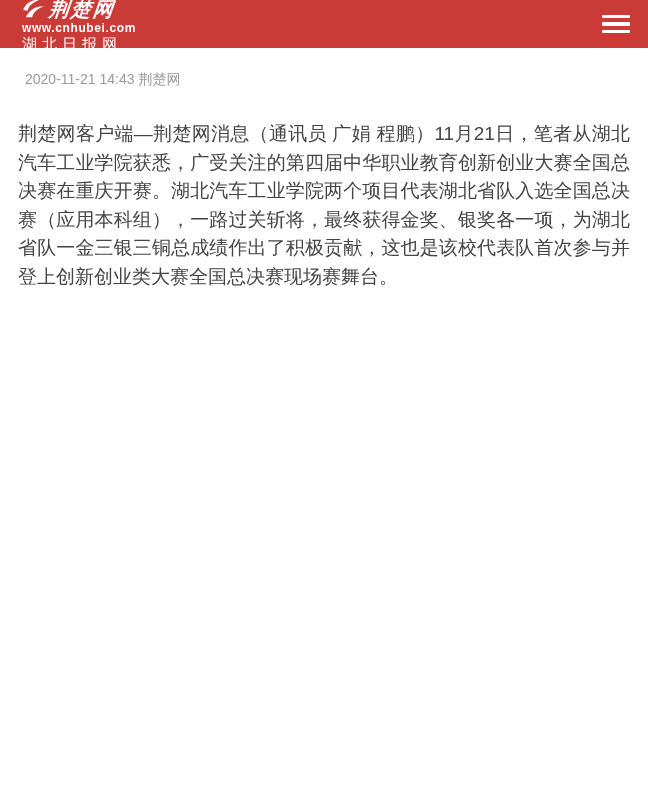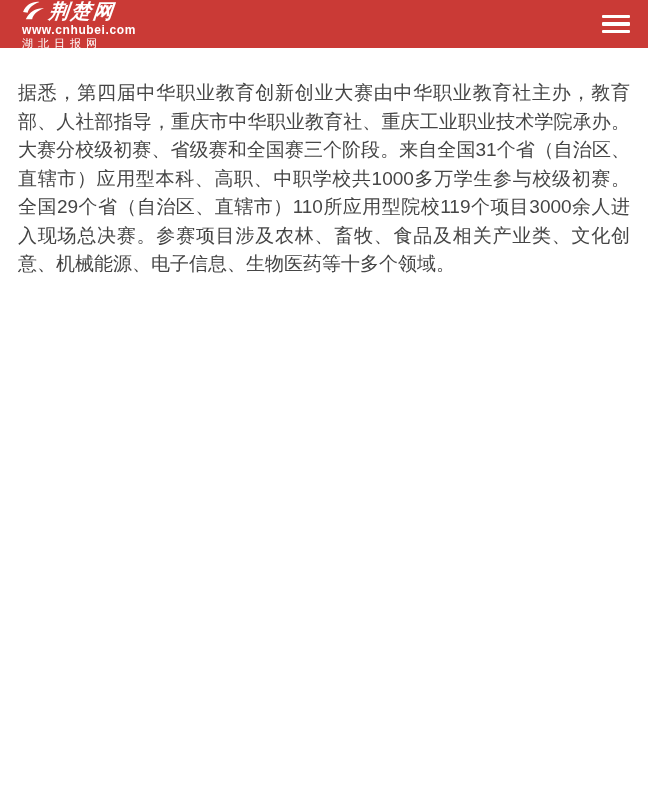--- a/index.html
+++ b/index.html
@@ -39,21 +39,21 @@
     white-space:nowrap;
   }
   .logo-url {
     font-size:12px;
     font-weight:bold;
     letter-spacing:0.6px;
     margin-top:3px;
     white-space:nowrap;
   }
   .logo-sub {
-    font-size:11px;
+    font-size:15px;
     letter-spacing:5px;
     margin-top:2px;
     white-space:nowrap;
   }
   .menu-btn {
     display:flex;
     flex-direction:column;
     gap:4px;
     width:28px;
     cursor:pointer;
@@ -103,16 +103,17 @@
     <span class="logo-sub">湖北日报网</span>
   </div>
   <div class="menu-btn">
     <span></span>
     <span></span>
     <span></span>
   </div>
 </header>
 
 <main>
+  <div class="article-meta">2020-11-21 14:43 荆楚网</div>
   <div class="article-body">
-    <p>据悉，第四届中华职业教育创新创业大赛由中华职业教育社主办，教育部、人社部指导，重庆市中华职业教育社、重庆工业职业技术学院承办。大赛分校级初赛、省级赛和全国赛三个阶段。来自全国31个省（自治区、直辖市）应用型本科、高职、中职学校共1000多万学生参与校级初赛。全国29个省（自治区、直辖市）110所应用型院校119个项目3000余人进入现场总决赛。参赛项目涉及农林、畜牧、食品及相关产业类、文化创意、机械能源、电子信息、生物医药等十多个领域。</p>
+    <p>荆楚网客户端—荆楚网消息（通讯员 广娟 程鹏）11月21日，笔者从湖北汽车工业学院获悉，广受关注的第四届中华职业教育创新创业大赛全国总决赛在重庆开赛。湖北汽车工业学院两个项目代表湖北省队入选全国总决赛（应用本科组），一路过关斩将，最终获得金奖、银奖各一项，为湖北省队一金三银三铜总成绩作出了积极贡献，这也是该校代表队首次参与并登上创新创业类大赛全国总决赛现场赛舞台。</p>
   </div>
 </main>
 
 </body></html>

